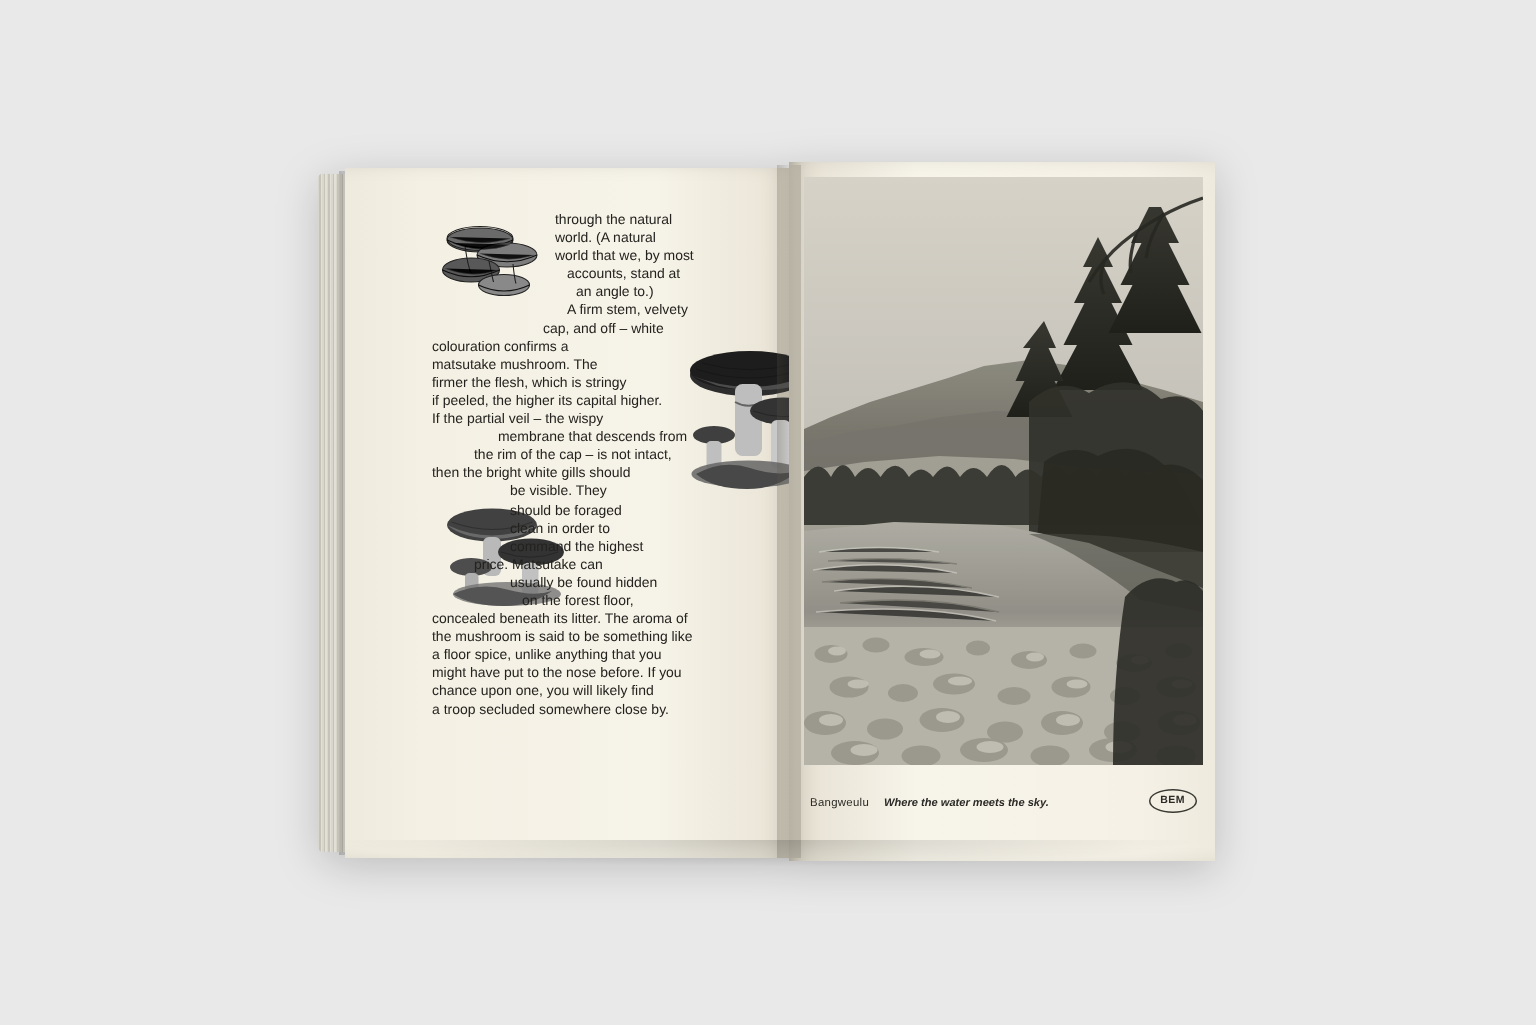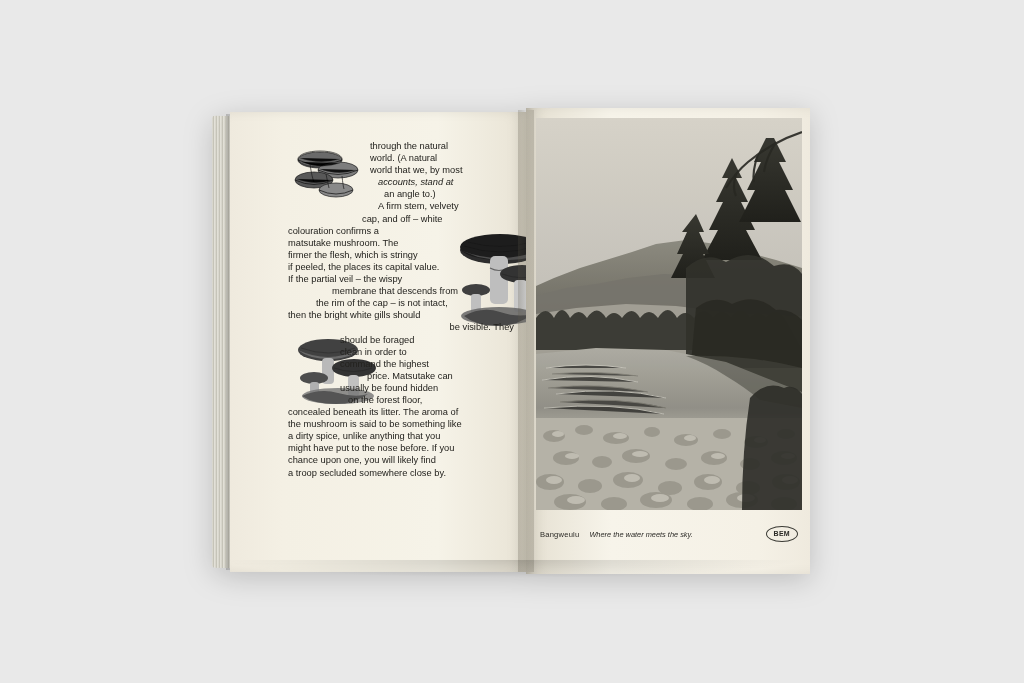--- a/index.html
+++ b/index.html
@@ -139,21 +139,21 @@
     top: 418px;
     width: 258px;
     display: flex;
     align-items: center;
     font-size: 7.6px;
     color: #2b2a26;
   }
   .cap-place { letter-spacing: .2px; }
   .cap-text {
     font-style: italic;
-    font-weight: normal;
+    font-weight: bold;
     margin-left: 10px;
     font-size: 7.4px;
   }
   .cap-badge {
     margin-left: auto;
     border: 1px solid #3a3a34;
     border-radius: 50%;
     padding: 3px 7px 3px 7px;
     font-size: 7px;
     font-weight: bold;
@@ -245,42 +245,42 @@
             <path d="M7 14 q28 10 54 0"></path>
             <path d="M40 34 q20 7 38 0"></path>
           </g>
         </svg>
       </div>
 
       <div class="wrap-block">
         <div class="line" style="margin-left:82px;">through the natural</div>
         <div class="line" style="margin-left:82px;">world. (A natural</div>
         <div class="line" style="margin-left:82px;">world that we, by most</div>
-        <div class="line" style="margin-left:90px;font-style:italic;">accounts, stand at</div>
+        <div class="line" style="margin-left:90px;">accounts, stand at</div>
         <div class="line" style="margin-left:96px;">an angle to.)</div>
         <div class="line" style="margin-left:90px;">A firm stem, velvety</div>
         <div class="line" style="margin-left:74px;">cap, and off – white</div>
         <div class="line" style="margin-left:0px;">colouration confirms a</div>
         <div class="line" style="margin-left:0px;">matsutake mushroom. The</div>
         <div class="line" style="margin-left:0px;">firmer the flesh, which is stringy</div>
-        <div class="line" style="margin-left:0px;">if peeled, the places its capital value.</div>
+        <div class="line" style="margin-left:0px;">if peeled, the higher its capital higher.</div>
         <div class="line" style="margin-left:0px;">If the partial veil – the wispy</div>
         <div class="line" style="margin-left:0px;padding-left:44px;">membrane that descends from</div>
         <div class="line" style="margin-left:0px;padding-left:28px;">the rim of the cap – is not intact,</div>
         <div class="line" style="margin-left:0px;">then the bright white gills should</div>
-        <div class="line" style="margin-left:52px;text-align:right;">be visible. They</div>
+        <div class="line" style="margin-left:52px;">be visible. They</div>
         <div class="line" style="margin-left:52px;">should be foraged</div>
         <div class="line" style="margin-left:52px;">clean in order to</div>
         <div class="line" style="margin-left:52px;">command the highest</div>
-        <div class="line" style="margin-left:79px;">price. Matsutake can</div>
+        <div class="line" style="margin-left:28px;">price. Matsutake can</div>
         <div class="line" style="margin-left:52px;">usually be found hidden</div>
         <div class="line" style="margin-left:60px;">on the forest floor,</div>
         <div class="line" style="margin-left:0px;">concealed beneath its litter. The aroma of</div>
         <div class="line" style="margin-left:0px;">the mushroom is said to be something like</div>
-        <div class="line" style="margin-left:0px;">a dirty spice, unlike anything that you</div>
+        <div class="line" style="margin-left:0px;">a floor spice, unlike anything that you</div>
         <div class="line" style="margin-left:0px;">might have put to the nose before. If you</div>
         <div class="line" style="margin-left:0px;">chance upon one, you will likely find</div>
         <div class="line" style="margin-left:0px;">a troop secluded somewhere close by.</div>
       </div>
 
     </div>
 
     <div class="page-right">
 
       <div class="photo">

